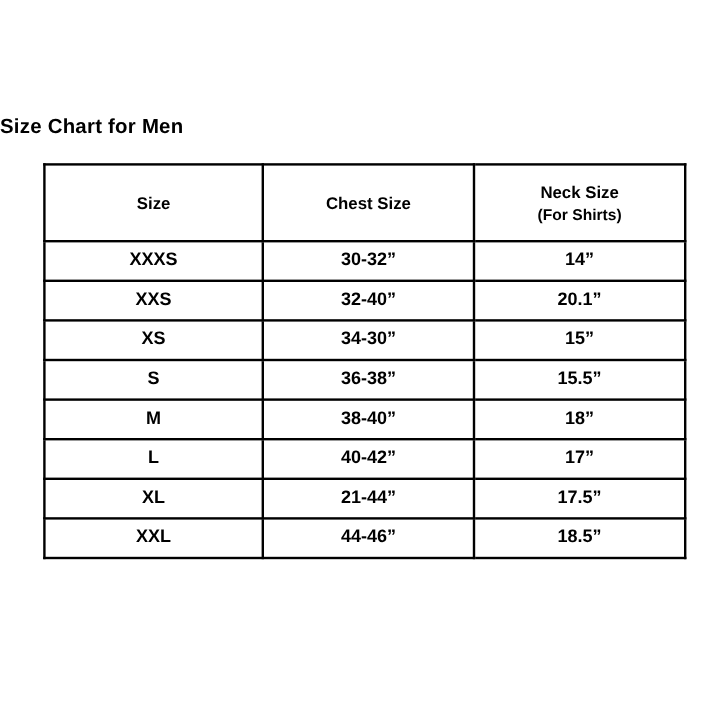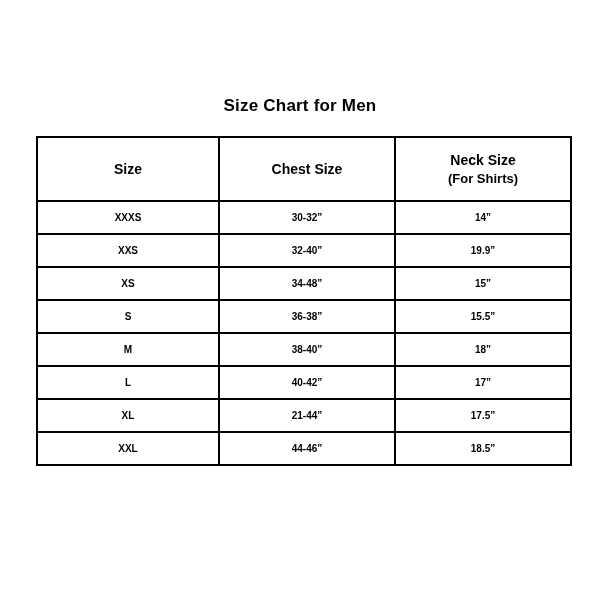--- a/index.html
+++ b/index.html
@@ -18,37 +18,37 @@
     width: 600px;
     height: 600px;
     position: relative;
     box-sizing: border-box;
   }
   .chart-title {
     position: absolute;
     top: 96px;
     left: 0;
     width: 600px;
-    text-align: center;
+    text-align: left;
     font-size: 17px;
     font-weight: bold;
     letter-spacing: 0.2px;
   }
   .size-table {
     position: absolute;
     top: 136px;
     left: 36px;
     width: 528px;
     border-collapse: collapse;
     table-layout: fixed;
   }
   .size-table td, .size-table th {
     border: 2px solid #000000;
     text-align: center;
-    font-size: 10px;
+    font-size: 15px;
     font-weight: bold;
     padding: 0;
     line-height: 1.35;
   }
   .size-table thead th {
     height: 62px;
     font-size: 14px;
     vertical-align: middle;
   }
   .size-table tbody td {
@@ -89,25 +89,25 @@
     </thead>
     <tbody>
       <tr>
         <td>XXXS</td>
         <td>30-32”</td>
         <td>14”</td>
       </tr>
       <tr>
         <td>XXS</td>
         <td>32-40”</td>
-        <td>19.9”</td>
+        <td>20.1”</td>
       </tr>
       <tr>
         <td>XS</td>
-        <td>34-48”</td>
+        <td>34-30”</td>
         <td>15”</td>
       </tr>
       <tr>
         <td>S</td>
         <td>36-38”</td>
         <td>15.5”</td>
       </tr>
       <tr>
         <td>M</td>
         <td>38-40”</td>

